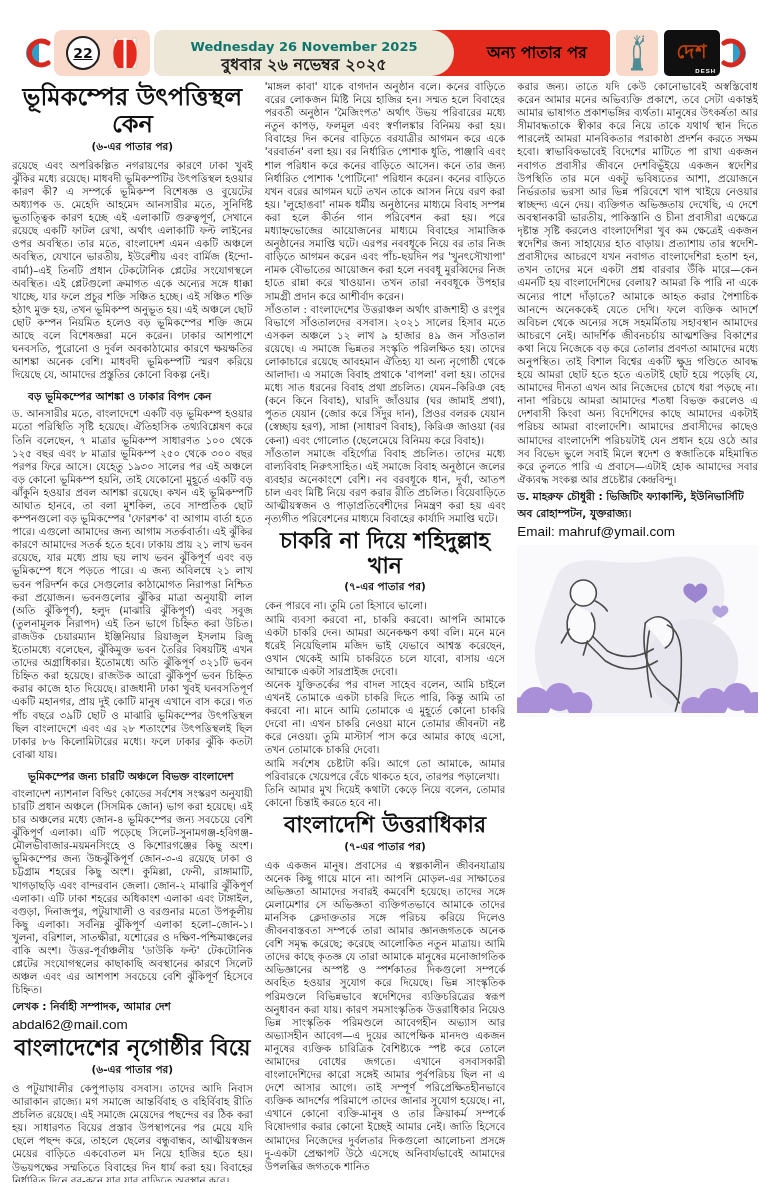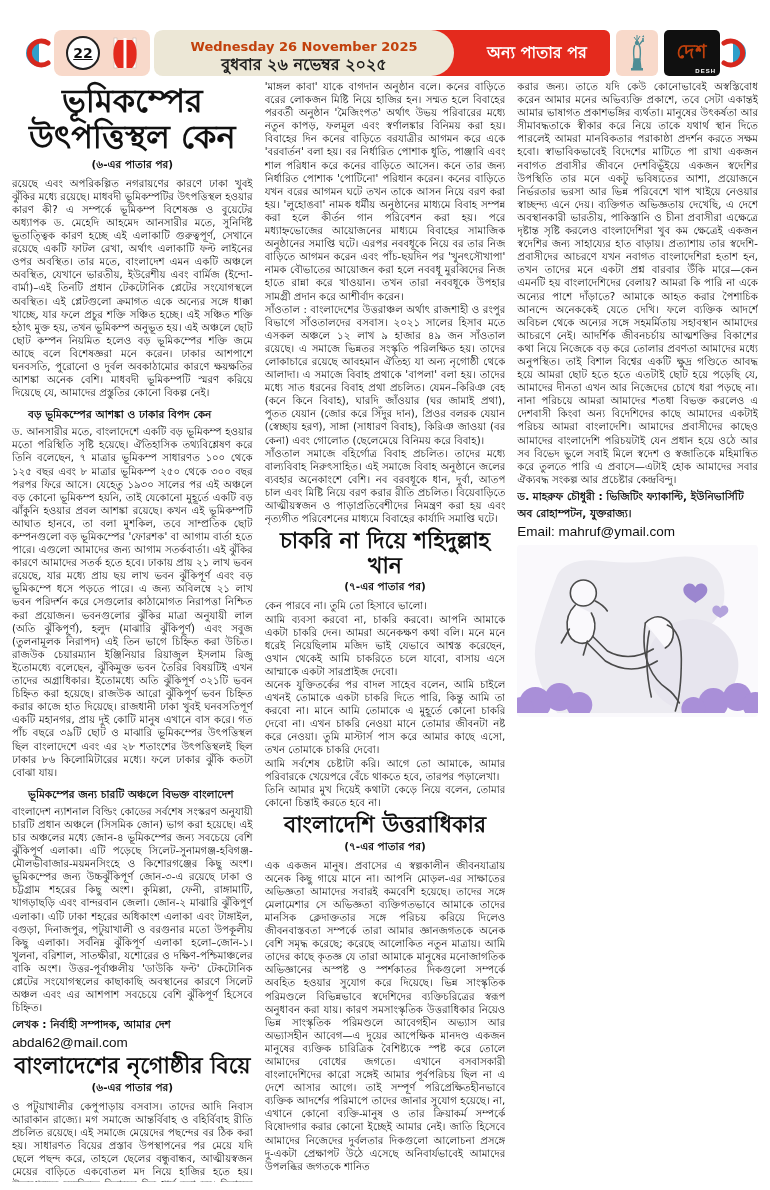--- a/index.html
+++ b/index.html
@@ -11,35 +11,35 @@
   .pink-strip{flex:0 0 96px;background:#f8d9ca;border-radius:8px;display:flex;align-items:center;
               justify-content:space-evenly;margin-left:2px;text-decoration:underline;}
   .page-circle{width:30px;height:30px;border-radius:50%;background:#fff;border:2px solid #222;
                display:flex;align-items:center;justify-content:center;font-weight:bold;font-size:14px;}
   .bands{flex:1 1 auto;position:relative;display:flex;margin-left:4px;}
   .band-red{position:absolute;left:150px;right:0;top:0;bottom:0;background:#e42a1d;
             border-radius:40px 10px 10px 40px;display:flex;align-items:center;justify-content:center;}
   .band-cream{position:absolute;left:0;top:0;bottom:0;width:300px;background:#ece7d6;
               border-radius:10px 26px 26px 10px;display:flex;flex-direction:column;
               align-items:center;justify-content:center;z-index:2;}
-  .date-en{font-weight:bold;font-size:13px;color:#c2410c;line-height:1.15;margin-top:9px;}
+  .date-en{font-weight:bold;font-size:13px;color:#0f766e;line-height:1.15;margin-top:9px;}
   .date-bn{font-weight:bold;font-size:16px;color:#1b1b1b;line-height:1.2;}
-  .banner-text{color:#ffffff;font-weight:bold;font-size:16px;padding-left:160px;}
+  .banner-text{color:#000000;font-weight:bold;font-size:16px;padding-left:160px;}
   .statue-box{flex:0 0 42px;background:#f8d9ca;border-radius:6px;margin-left:6px;
               display:flex;align-items:center;justify-content:center;}
   .logo-box{flex:0 0 56px;background:#101010;border-radius:5px;margin-left:6px;position:relative;
             display:flex;align-items:center;justify-content:center;}
   .logo-bn{color:#c2410c;font-weight:bold;font-size:19px;letter-spacing:1px;}
   .logo-en{position:absolute;right:4px;bottom:2px;color:#fff;font-size:6px;font-weight:bold;
            font-family:"Liberation Sans",sans-serif;letter-spacing:1px;}
   
   .cols{position:absolute;top:80px;left:12px;right:12px;bottom:8px;display:grid;
         grid-template-columns:1fr 1fr 1fr;column-gap:12px;overflow:hidden;}
   .col{overflow:hidden;}
-  .headline{font-weight:bold;text-align:center;font-size:32px;line-height:1.12;margin:4px 0 1px;}
+  .headline{font-weight:bold;text-align:center;font-size:24px;line-height:1.12;margin:4px 0 1px;}
   .headline.small{font-size:22px;}
   .continued{text-align:center;font-weight:bold;font-size:10.5px;margin:0 0 3px;}
   .body{font-size:10.2px;line-height:13.1px;text-align:justify;white-space:pre-line;}
   .subhead{font-weight:bold;font-size:10.6px;margin:8px 16px 1px;}
   .author{font-weight:bold;font-size:10.6px;margin-top:3px;}
   .email{font-family:"Liberation Sans",sans-serif;font-size:13.5px;margin:1px 0 2px;}
   .credit{font-weight:bold;font-size:10.6px;margin-top:3px;}
   .illus{margin-top:6px;border-radius:4px;overflow:hidden;background:#faf9fc;}
 </style>
 </head>

